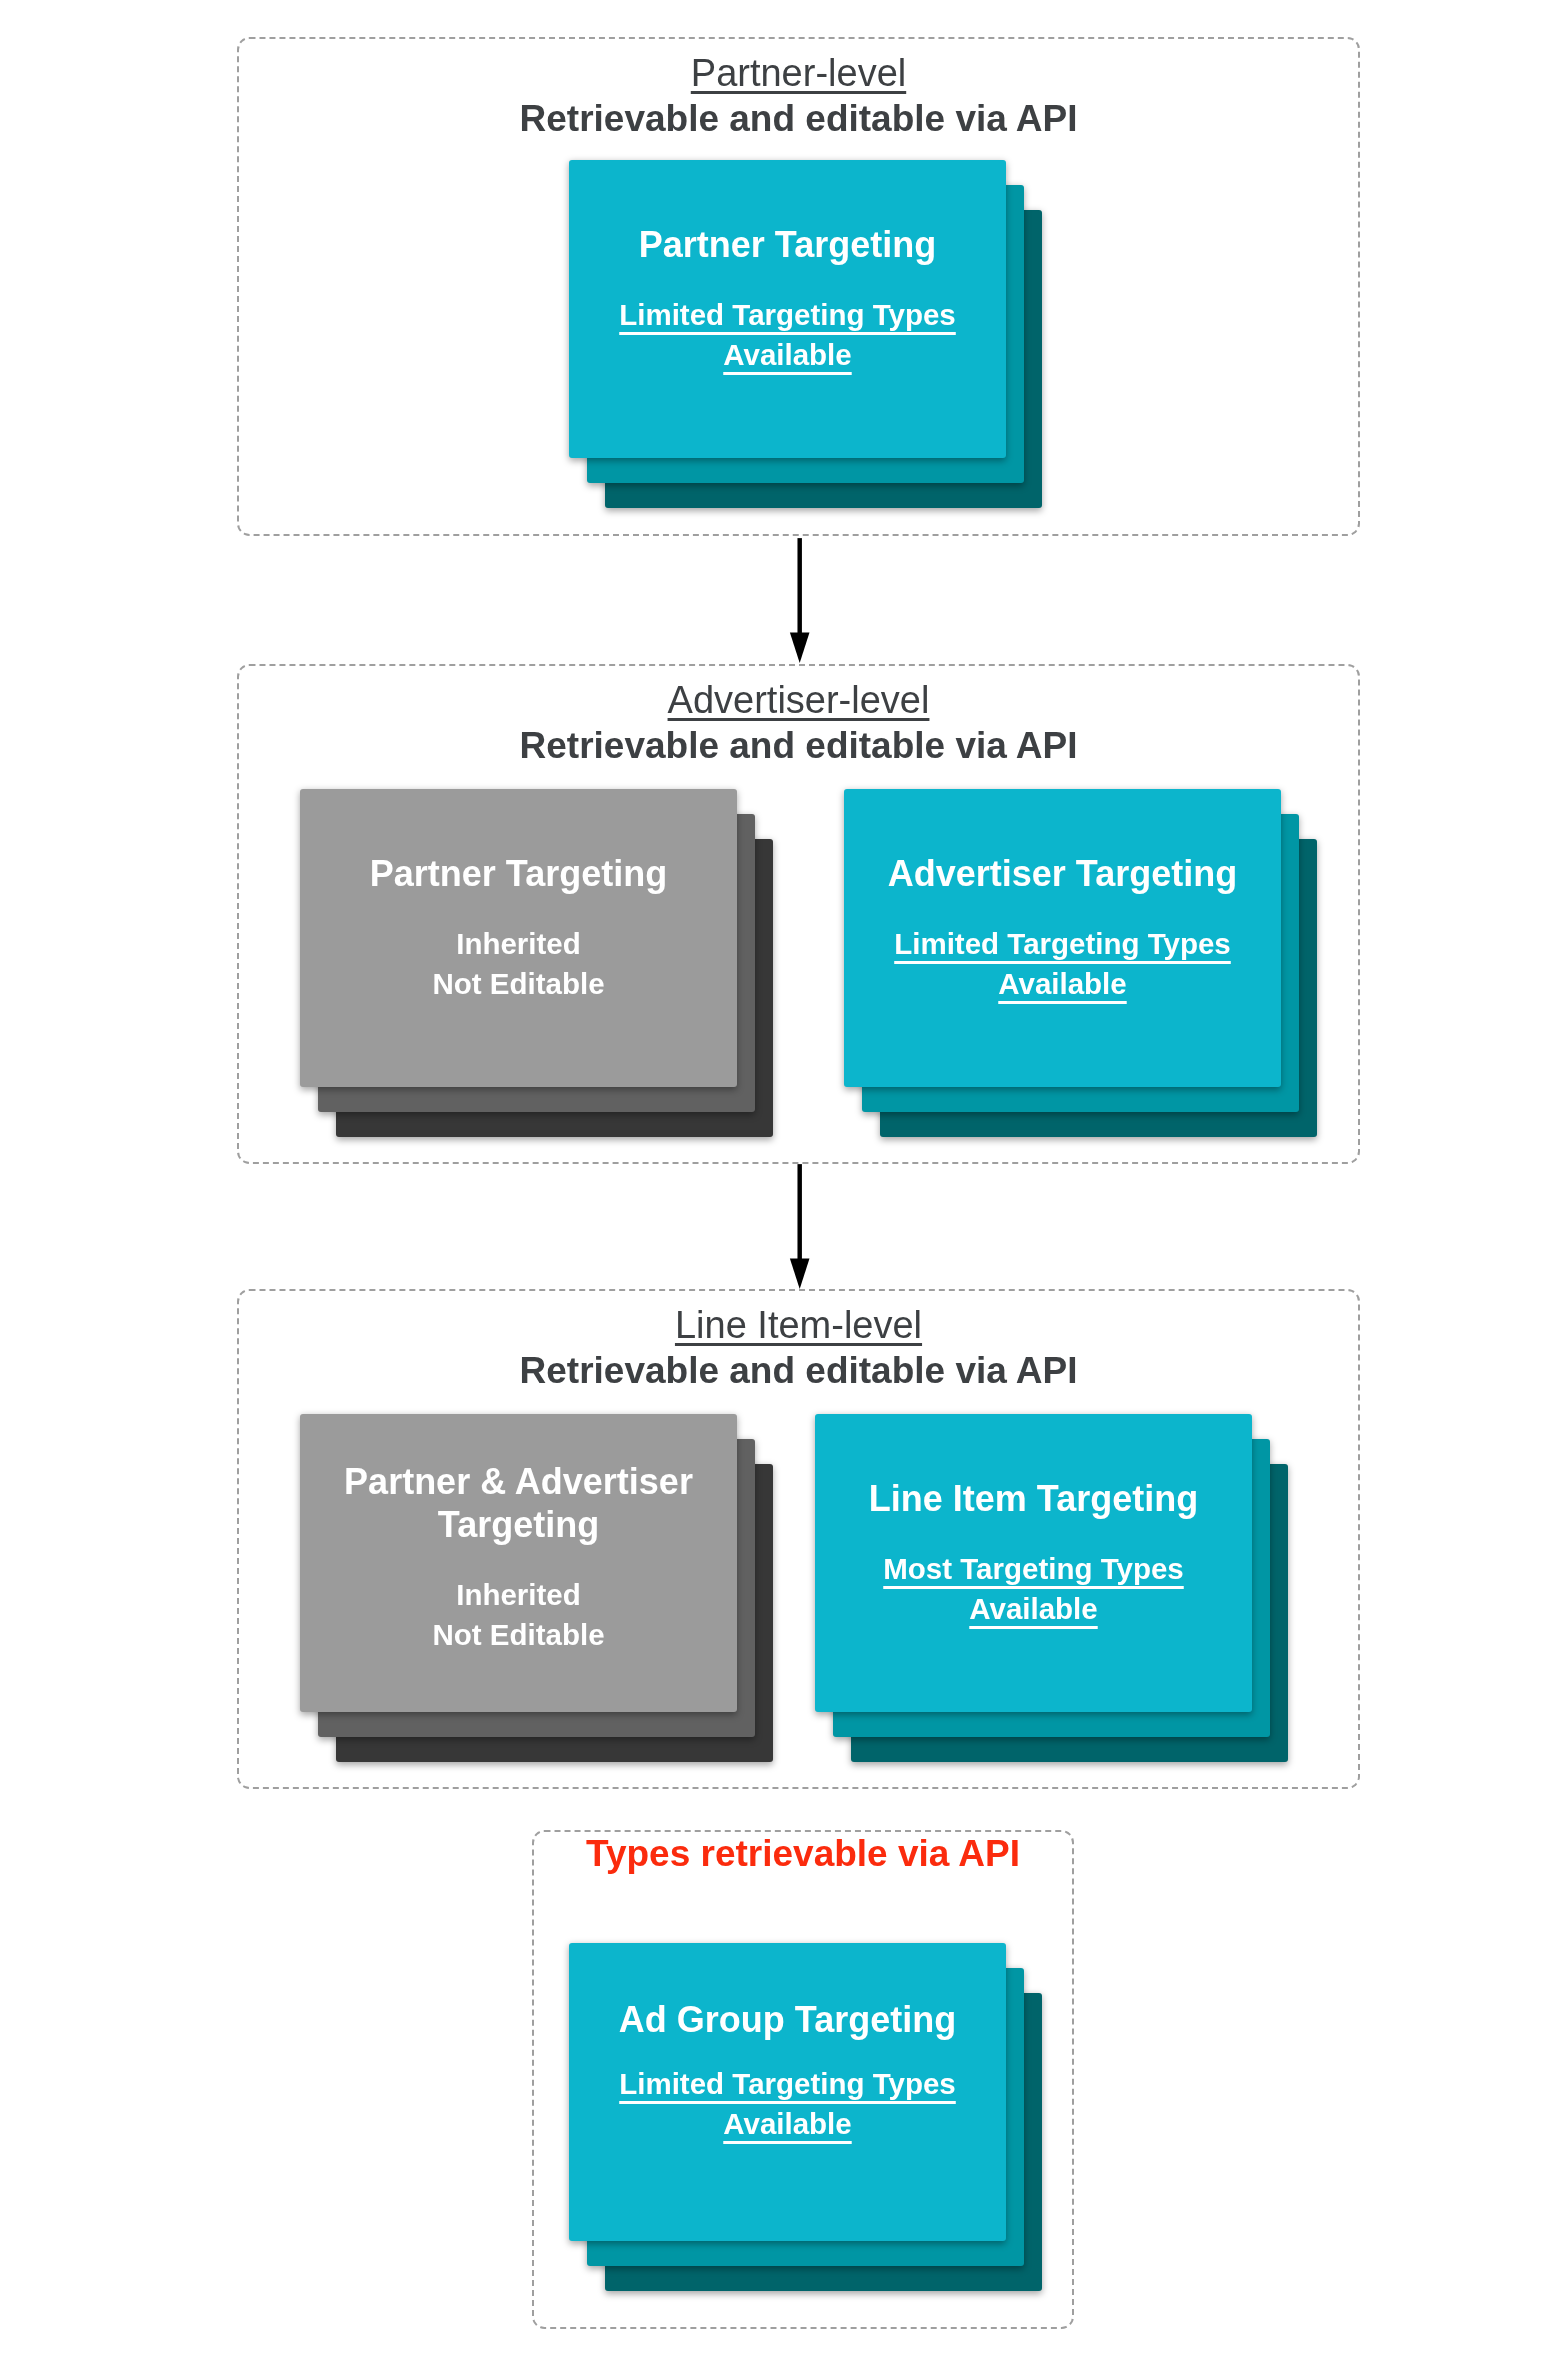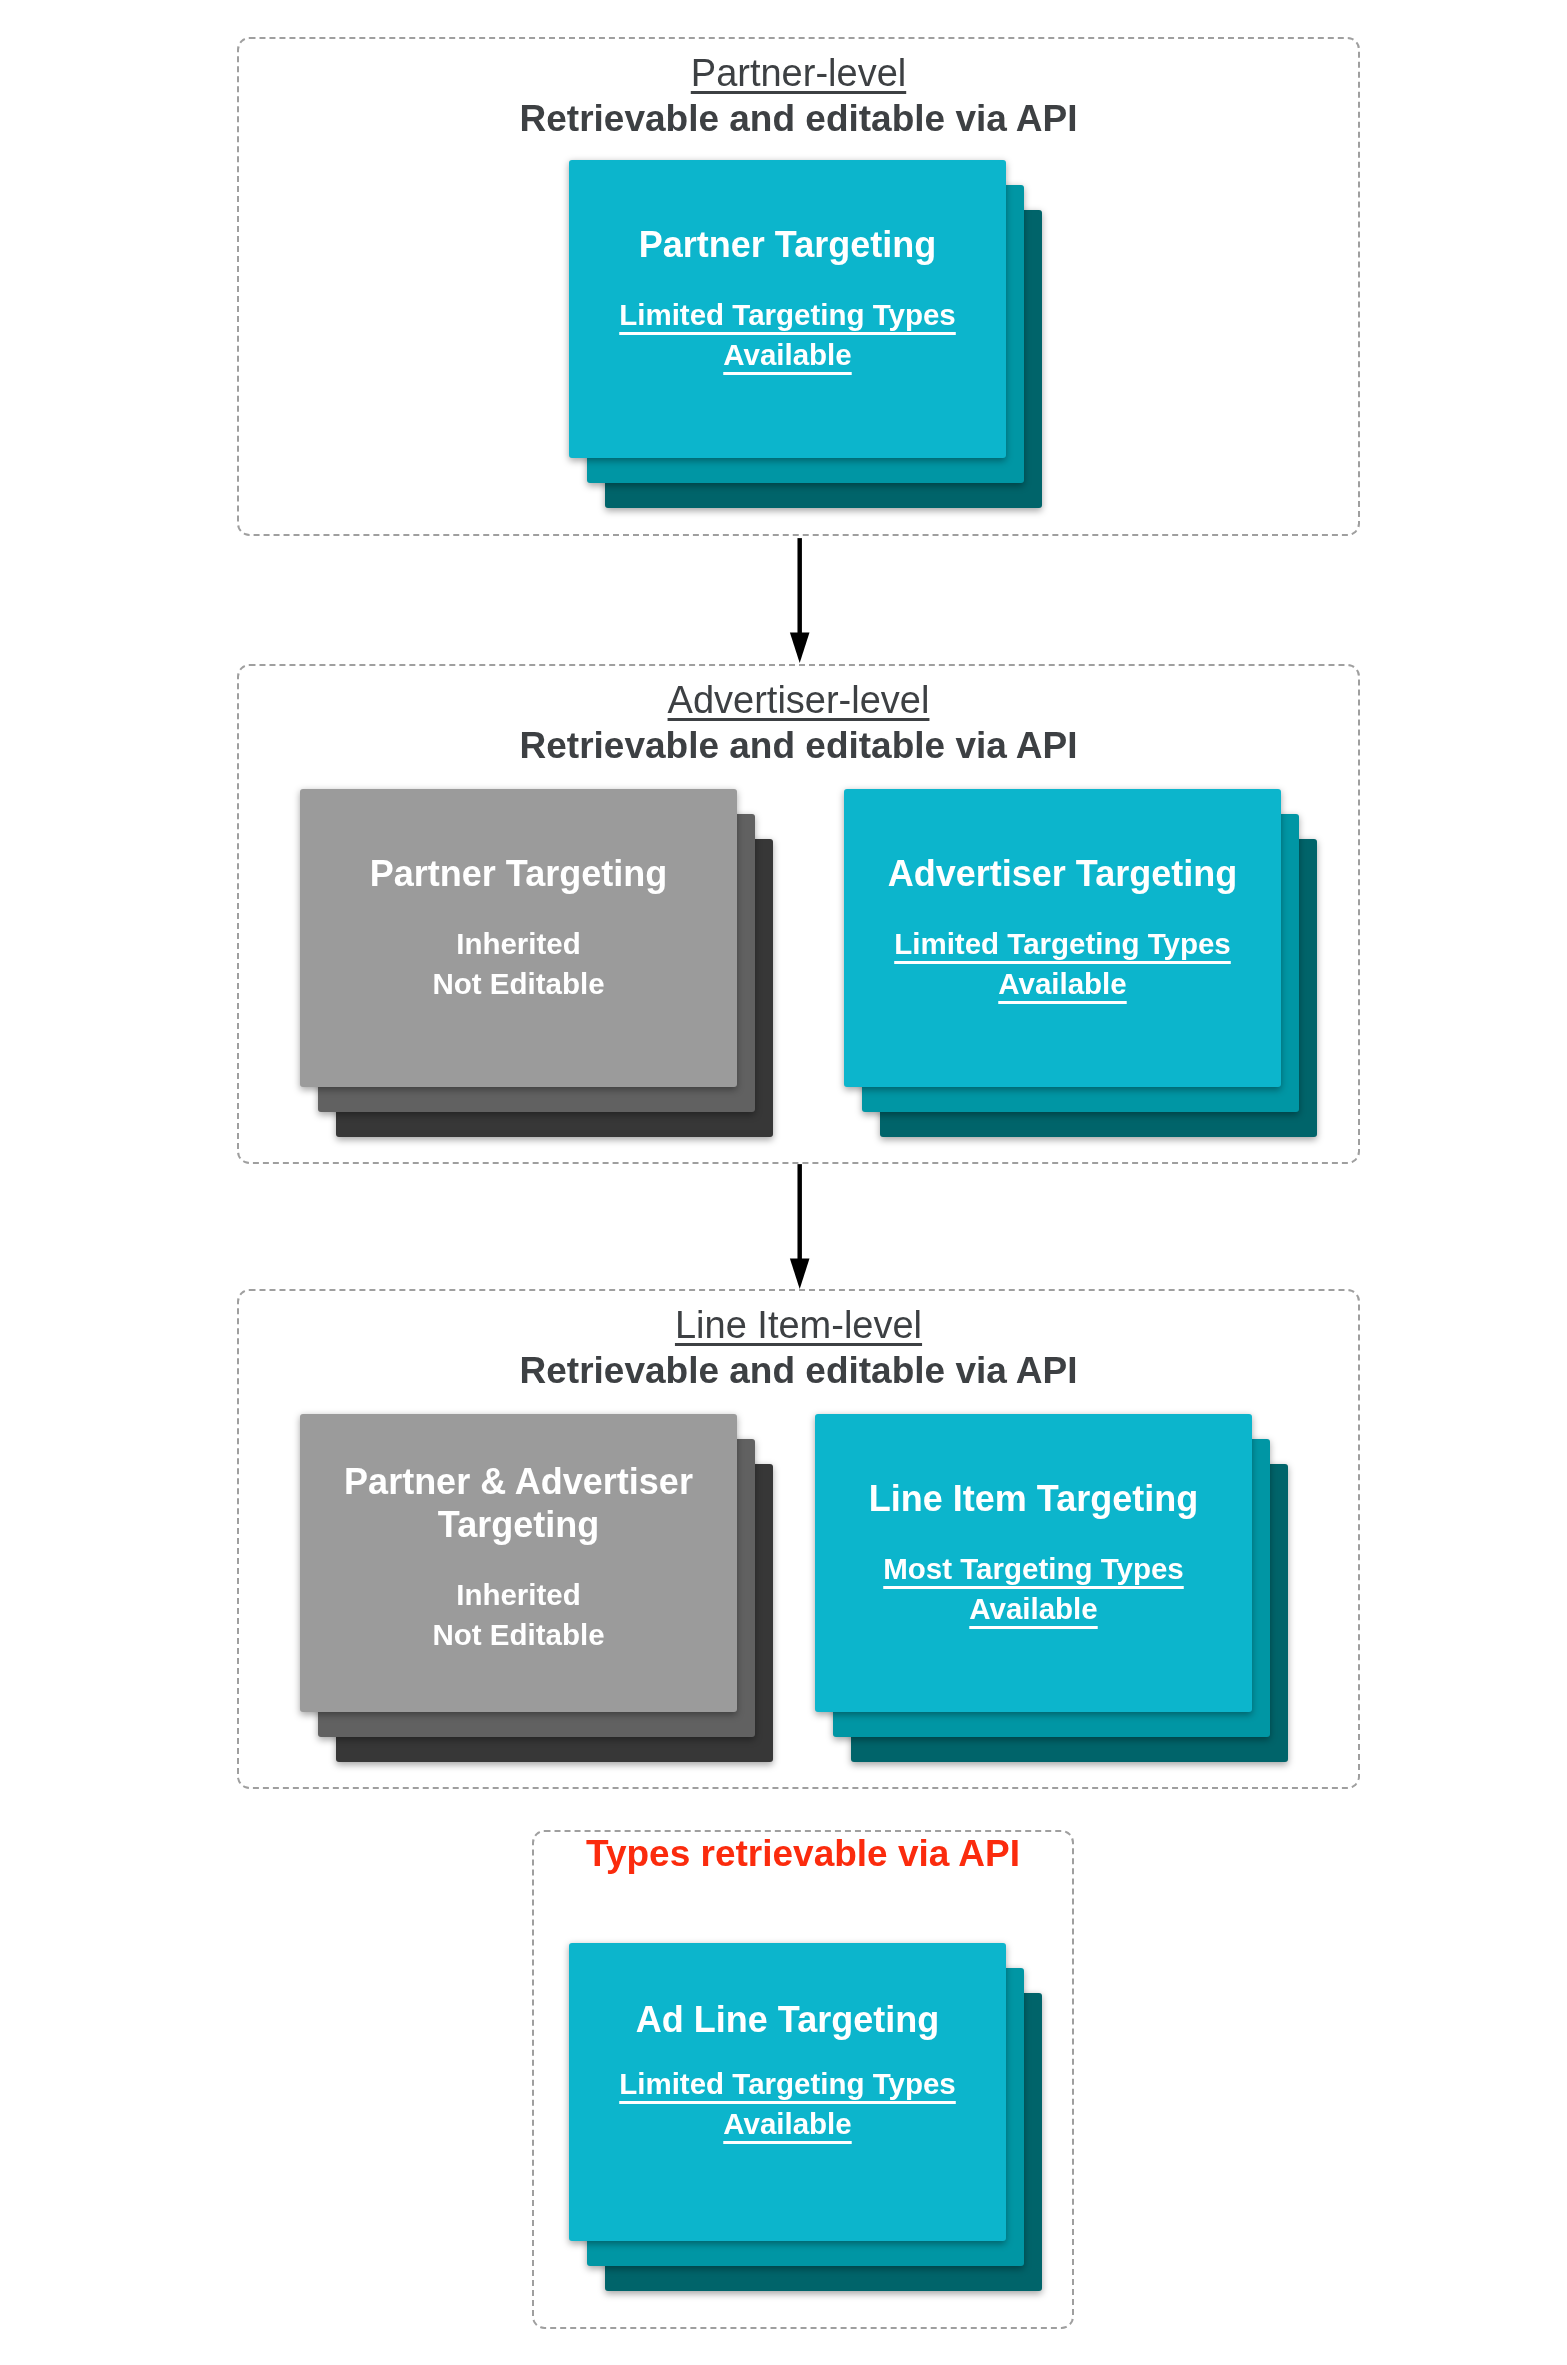--- a/index.html
+++ b/index.html
@@ -164,21 +164,21 @@
       </div>
     </div>
   </section>
 
   <section class="level-box" style="left:532px;top:1830px;width:542px;height:499px">
     <div class="level-subtitle restricted">Types retrievable via API</div>
     <div class="stack primary" style="left:35px;top:111px">
       <div class="layer l3"></div>
       <div class="layer l2"></div>
       <div class="card" style="padding-top:55px">
-        <div class="card-title">Ad Line Targeting</div>
+        <div class="card-title">Ad Group Targeting</div>
         <div class="card-body" style="margin-top:23px">
           <div class="body-line underlined">Limited Targeting Types</div>
           <div class="body-line underlined">Available</div>
         </div>
       </div>
     </div>
   </section>
 
 </div>
 

